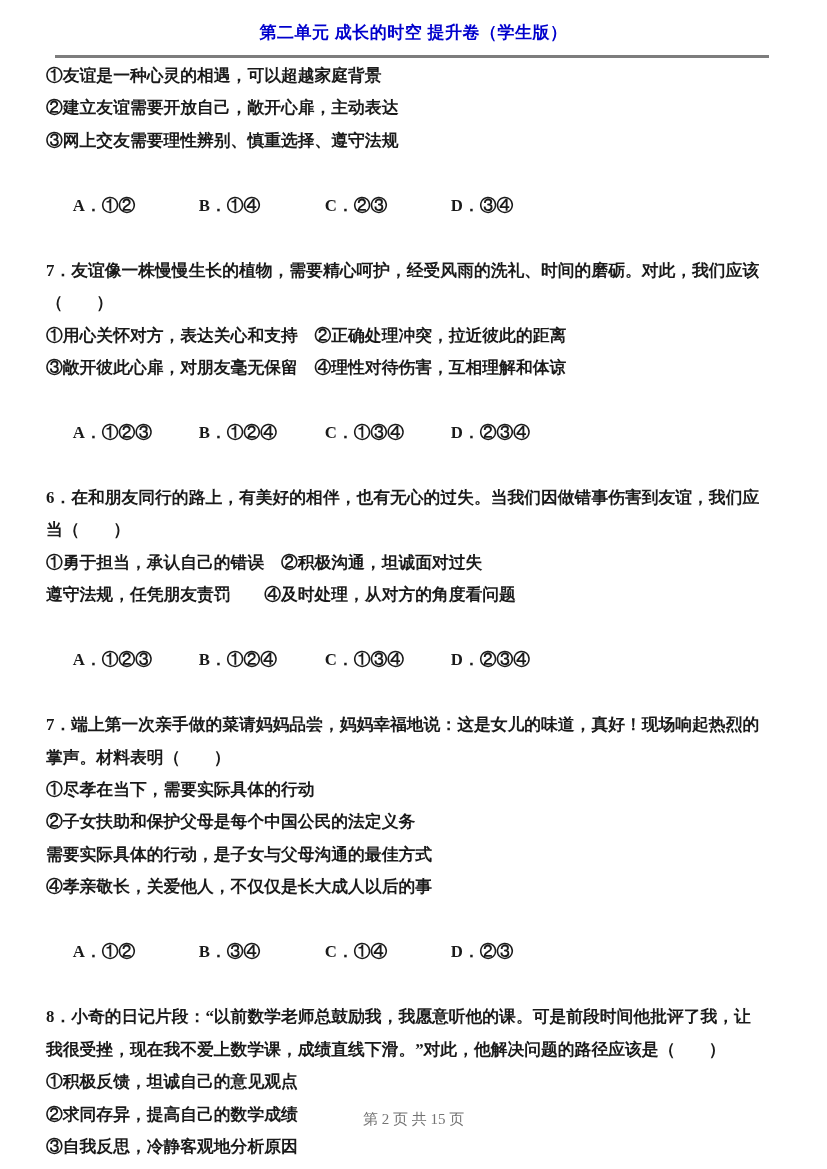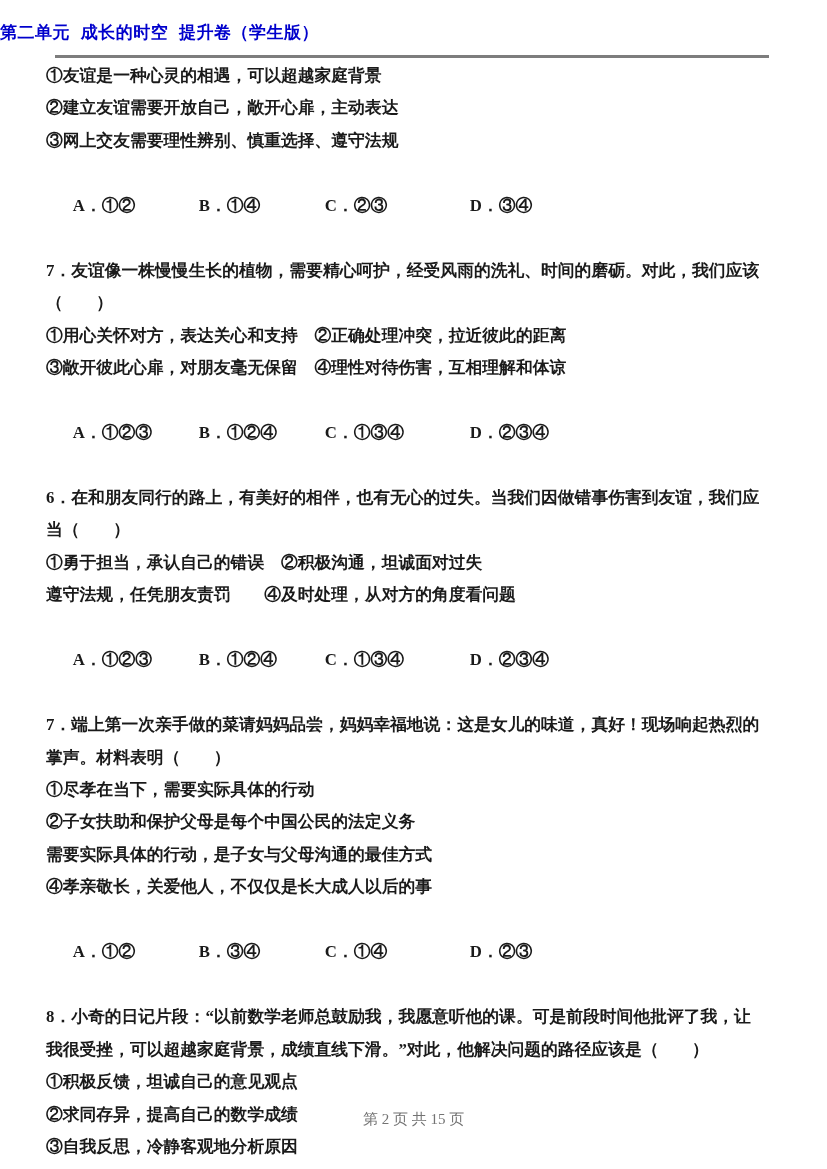--- a/index.html
+++ b/index.html
@@ -9,21 +9,22 @@
     background: #ffffff;
     position: relative;
     font-family: "Liberation Serif", "DejaVu Serif", serif;
     color: #1a1a1a;
     overflow: hidden;
   }
   .page-header {
     padding-top: 21px;
   }
   .page-header .title {
-    font-family: Liberation Mono, monospace;
+    text-align: center;
+    font-family: Liberation Sans, sans-serif;
     font-weight: bold;
     font-size: 17px;
     color: #0000cc;
     letter-spacing: 0.5px;
   }
   .header-rule {
     height: 3px;
     background: #7d7d7d;
     margin: 11px 58px 0 55px;
   }
@@ -32,21 +33,21 @@
     font-size: 16.8px;
     line-height: 32.45px;
   }
   .line { white-space: pre-wrap; font-weight: bold; }
   .options-row { padding-left: 10px; }
   .options-row .opt {
     display: inline-block;
     width: 126px;
     vertical-align: top;
   }
-  .options-row .opt:last-child { width: auto; margin-left: 19px; }
+  .options-row .opt:last-child { width: auto; }
   .page-footer {
     position: absolute;
     top: 1110px;
     left: 0;
     width: 100%;
     text-align: center;
     font-size: 15px;
     color: #737373;
   }
 </style>
@@ -82,20 +83,20 @@
   <div class="line">7．端上第一次亲手做的菜请妈妈品尝，妈妈幸福地说：这是女儿的味道，真好！现场响起热烈的</div>
   <div class="line">掌声。材料表明（　　）</div>
   <div class="line">①尽孝在当下，需要实际具体的行动</div>
   <div class="line">②子女扶助和保护父母是每个中国公民的法定义务</div>
   <div class="line">需要实际具体的行动，是子女与父母沟通的最佳方式</div>
   <div class="line">④孝亲敬长，关爱他人，不仅仅是长大成人以后的事</div>
   <div class="line options-row">
     <span class="opt">A．①②</span><span class="opt">B．③④</span><span class="opt">C．①④</span><span class="opt">D．②③</span>
   </div>
   <div class="line">8．小奇的日记片段：“以前数学老师总鼓励我，我愿意听他的课。可是前段时间他批评了我，让</div>
-  <div class="line">我很受挫，可以超越家庭背景，成绩直线下滑。”对此，他解决问题的路径应该是（　　）</div>
+  <div class="line">我很受挫，现在我不爱上数学课，成绩直线下滑。”对此，他解决问题的路径应该是（　　）</div>
   <div class="line">①积极反馈，坦诚自己的意见观点</div>
   <div class="line">②求同存异，提高自己的数学成绩</div>
   <div class="line">③自我反思，冷静客观地分析原因</div>
 
 </div>
 
 <div class="page-footer">第 2 页 共 15 页</div>
 
 </body></html>

